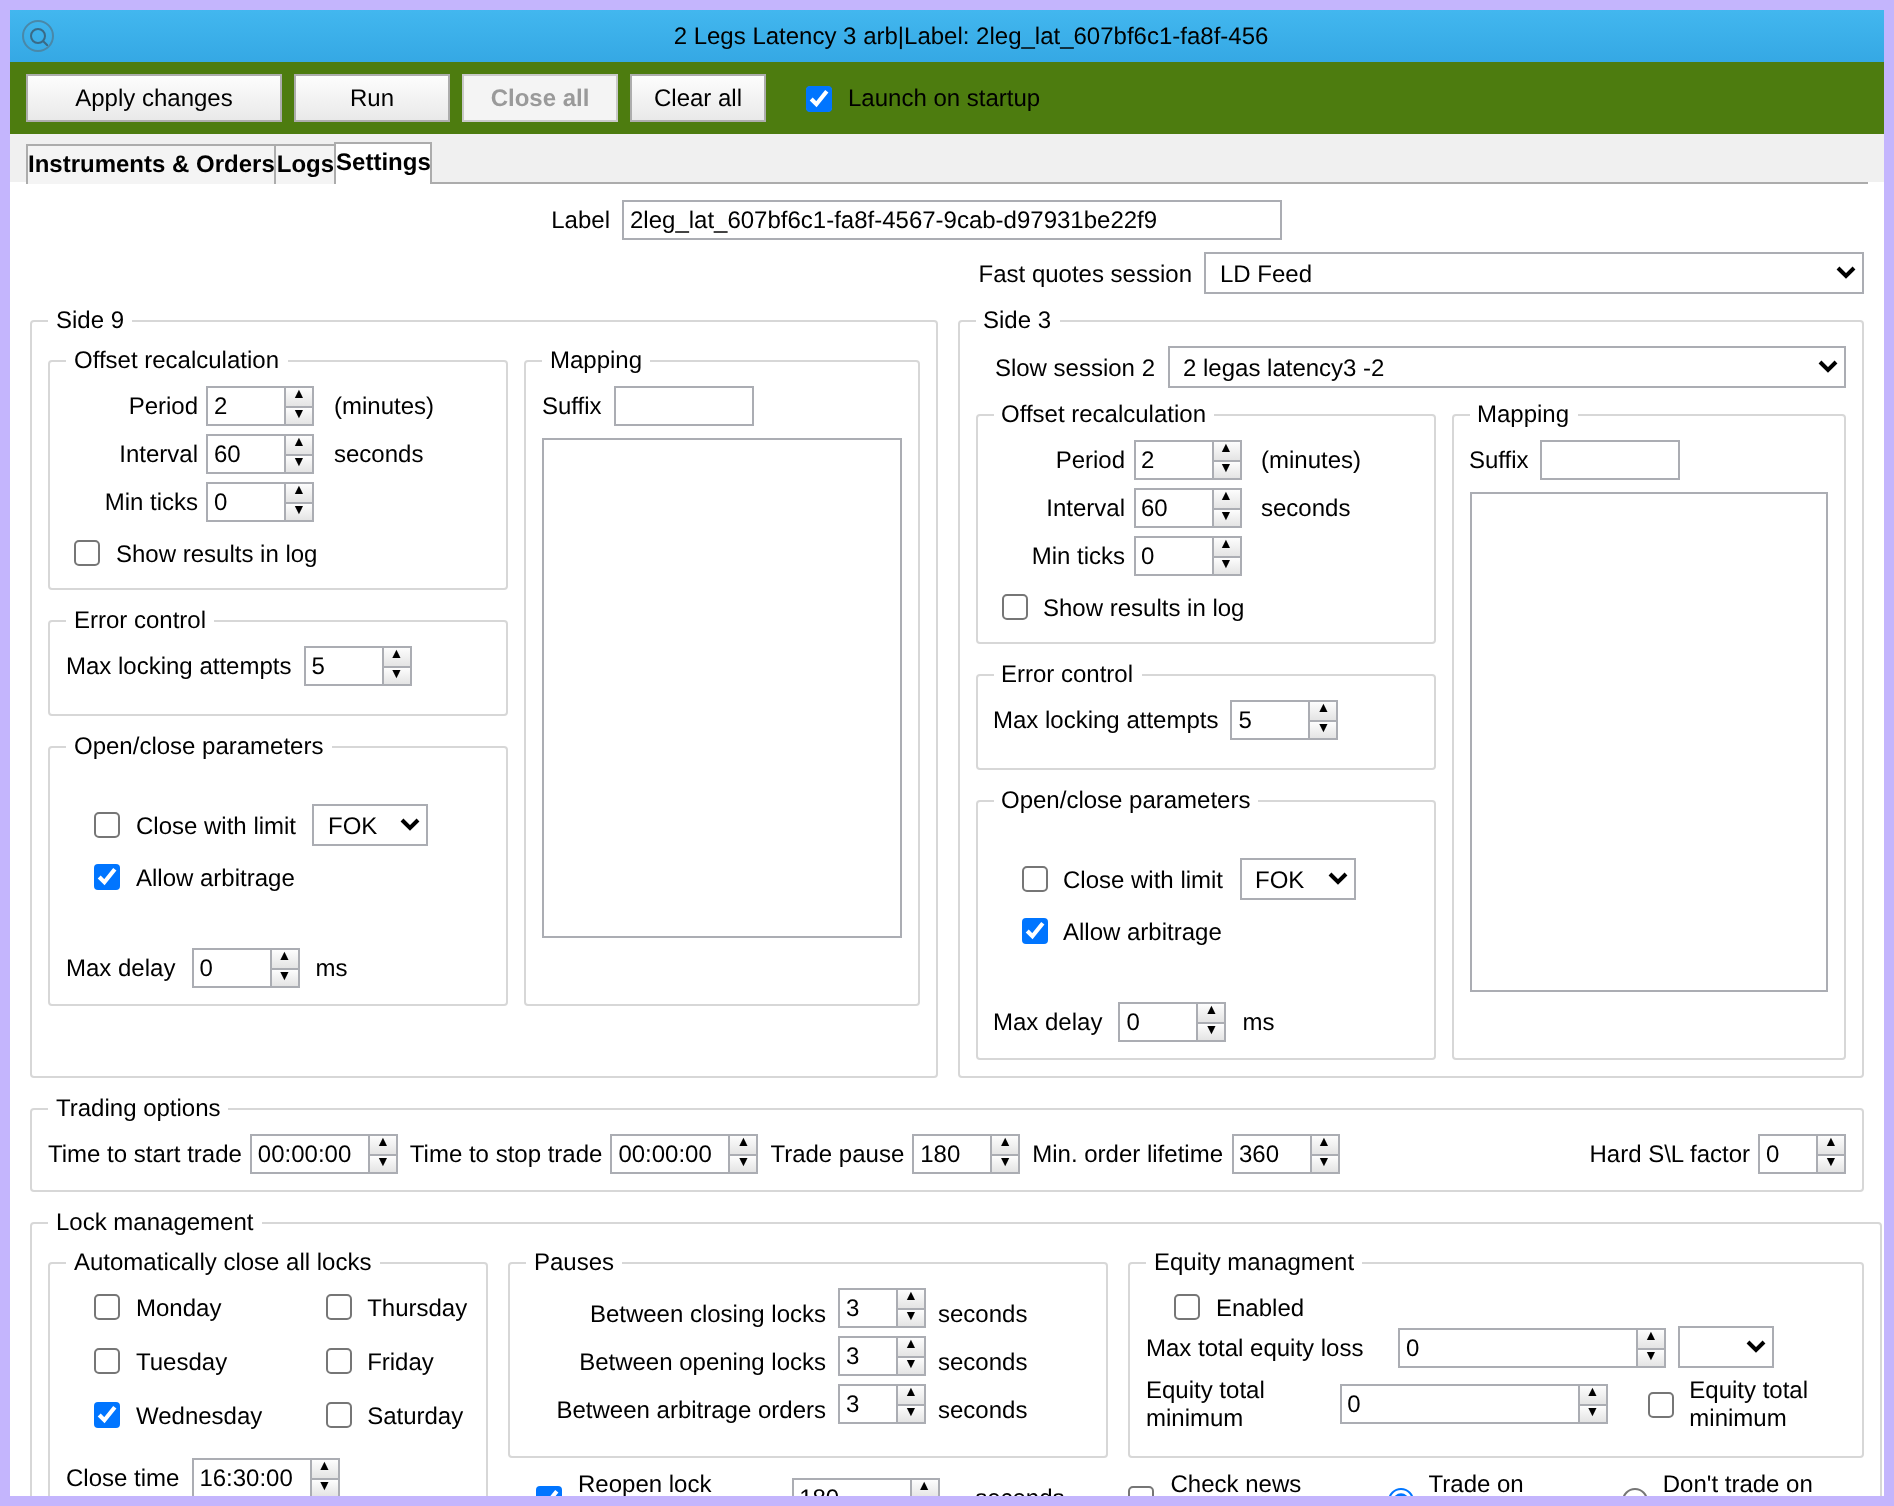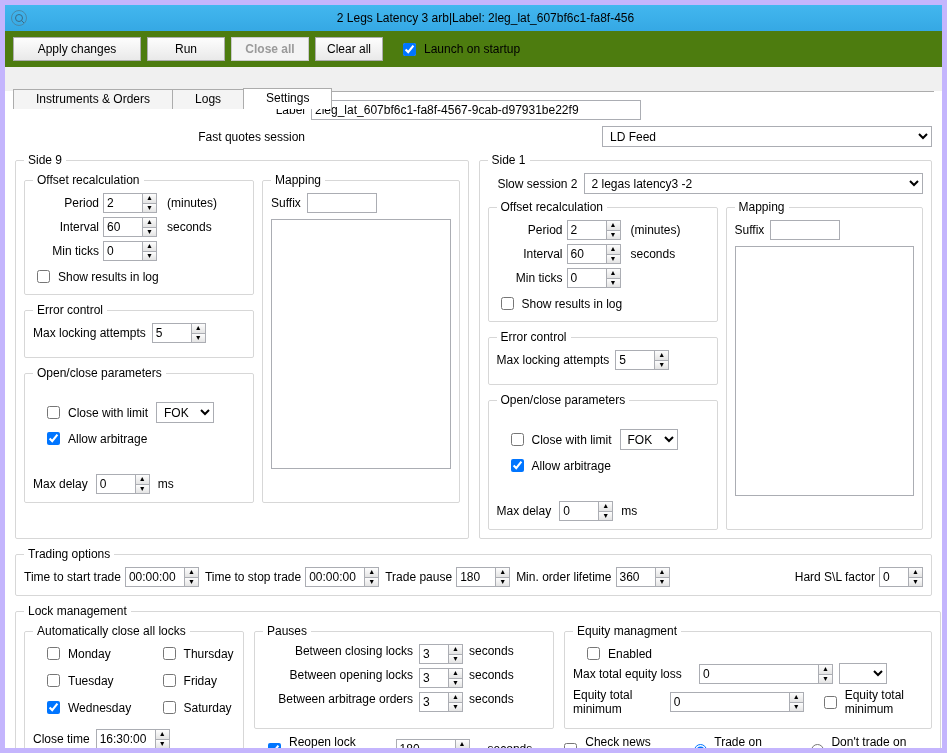--- a/index.html
+++ b/index.html
@@ -8,21 +8,21 @@
   .titlebar { background: linear-gradient(#42b7ef,#35a8e4); color:#000; display:flex; align-items:center; height:26px; padding:0 6px; }
   .titlebar .ticon { width:16px; height:16px; border:1px solid #4a88a8; border-radius:8px; margin-right:8px; display:flex; align-items:center;justify-content:center;}
   .titlebar .ticon svg { width:10px;height:10px;}
   .titlebar .ttl { flex:1; text-align:center; font-weight:400; white-space:nowrap; overflow:hidden; color:#000;}
   .toolbar { background:#4d7c0f; padding:6px 8px; display:flex; align-items:center; gap:6px;}
   .btn { background:linear-gradient(#fdfdfd,#e9e9e9); border:1px solid #adadad; padding:4px 0; min-width:88px; text-align:center; cursor:pointer;}
   .btn.disabled { color:#9a9a9a; border-color:#c9c9c9; background:#f4f4f4; cursor:default;font-weight:bold;}
   .chk { display:inline-flex; align-items:center; gap:5px; margin-left:10px;}
   input[type=checkbox]{ width:13px;height:13px;}
   .tabs { display:flex; align-items:flex-end; padding:0 8px; height:24px; background:#f0f0f0;}
-  .tab { border:1px solid #acacac; border-bottom:none; padding:2px 22px 3px; margin-right:-1px; background:#f4f4f4; cursor:pointer; position:relative; top:18px;}
+  .tab { border:1px solid #acacac; border-bottom:none; padding:2px 0 3px; margin-right:-1px; background:#f4f4f4; cursor:pointer; position:relative; top:1px;font-weight:bold;}
   .tab.active { background:#fff; z-index:2; padding-bottom:4px;}
   .tabline { border-top:1px solid #acacac; margin:0 8px;}
   .content { padding:8px 10px 10px; flex:1; overflow:auto;}
   .row { display:flex; align-items:center; gap:6px; margin-bottom:6px;}
   .row label.lab { text-align:right; display:inline-block;}
   input[type=text].tin, select.tin { border:1px solid #abadb3; height:20px; padding:1px 3px; background:#fff;}
   select.tin { height:21px;}
   fieldset { border:1px solid #d7d7d7; border-radius:2px; padding:6px 8px 8px; margin:0;}
   fieldset>legend { padding:0 4px;}
   .sides { display:flex; gap:10px; margin-top:6px;}
@@ -36,21 +36,21 @@
   .spin input { width:40px; height:20px; border:1px solid #abadb3; padding:1px 3px; text-align:left;}
   .spinbtns { display:flex; flex-direction:column; margin-left:-1px;}
   .spinbtns div { width:15px; height:10px; border:1px solid #abadb3; background:linear-gradient(#fdfdfd,#e4e4e4); font-size:7px; line-height:7px; text-align:center; cursor:pointer;}
   .spinbtns div:first-child{border-bottom:none;}
   .suffixbox { width:70px; height:20px; border:1px solid #abadb3;}
   .mapbox { border:1px solid #abadb3; background:#fff; height:250px; margin-top:6px;}
   .oci { display:flex; flex-direction:column; gap:6px;}
   .oci .frow{display:flex; align-items:center; gap:8px;}
   .lockdays { display:grid; grid-template-columns:auto auto; column-gap:16px; row-gap:8px;}
   .lm { display:flex; gap:10px; }
-  .pauses .prow{ display:flex; align-items:flex-start; gap:6px; margin-bottom:4px;}
+  .pauses .prow{ display:flex; align-items:flex-end; gap:6px; margin-bottom:4px;}
   .pauses .prow .plab{ width:150px; text-align:right;}
   .eq .erow{display:flex; align-items:center; gap:6px; margin-bottom:4px;}
   .tradopts { display:flex; align-items:center; gap:6px; flex-wrap:wrap;}
   .tradopts .seg{display:flex; align-items:center; gap:4px;}
   .radio { display:inline-flex; align-items:center; gap:4px;}
   input[type=radio]{width:13px;height:13px;}
 </style>
 </head>
 <body>
 
@@ -82,21 +82,21 @@
     <div class="tab active">Settings</div>
   </div>
   <div class="tabline"></div>
 
   <div class="content">
 
     <div class="row" style="justify-content:flex-start; margin-left:230px;">
       <label class="lab" style="width:60px">Label</label>
       <input class="tin" style="width: 330px;" type="text" value="2leg_lat_607bf6c1-fa8f-4567-9cab-d97931be22f9">
     </div>
-    <div class="row" style="justify-content:space-between; margin-left:170px;">
+    <div class="row" style="justify-content:flex-end; margin-left:170px;">
       <label class="lab" style="width:120px">Fast quotes session</label>
       <select class="tin" style="width:330px"><option>LD Feed</option></select>
     </div>
 
     <div class="sides">
 
       <fieldset class="side">
         <legend>Side 9</legend>
         <div class="side-inner">
           <div class="side-left">
@@ -187,21 +187,21 @@
             <div class="row">
                 <span>Suffix</span>
                 <input type="text" class="tin suffixbox" value="" style="">
               </div>
             <div class="mapbox"></div>
           </fieldset>
         </div>
       </fieldset>
 
       <fieldset class="side">
-        <legend>Side 1</legend>
+        <legend>Side 3</legend>
         <div class="row">
           <label class="lab" style="width:90px">Slow session 2</label>
           <select class="tin" style="flex:1"><option>2 legas latency3 -2</option></select>
         </div>
         <div class="side-inner">
           <div class="side-left">
             <fieldset>
               <legend>Offset recalculation</legend>
               <div class="grid2">
                 <span class="r">Period</span>

